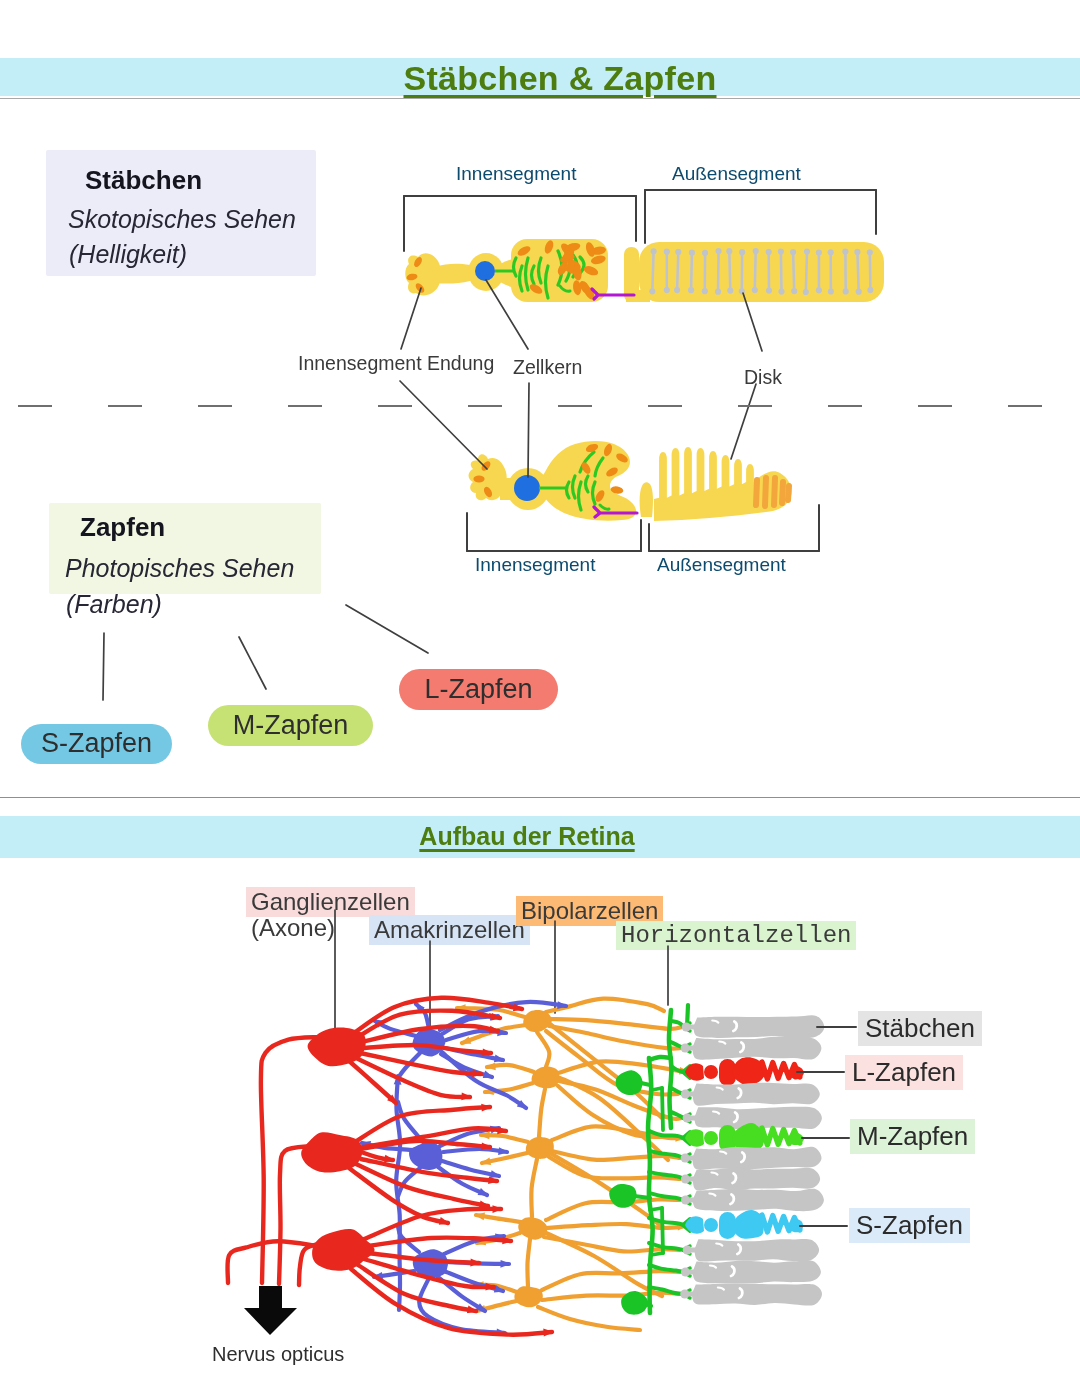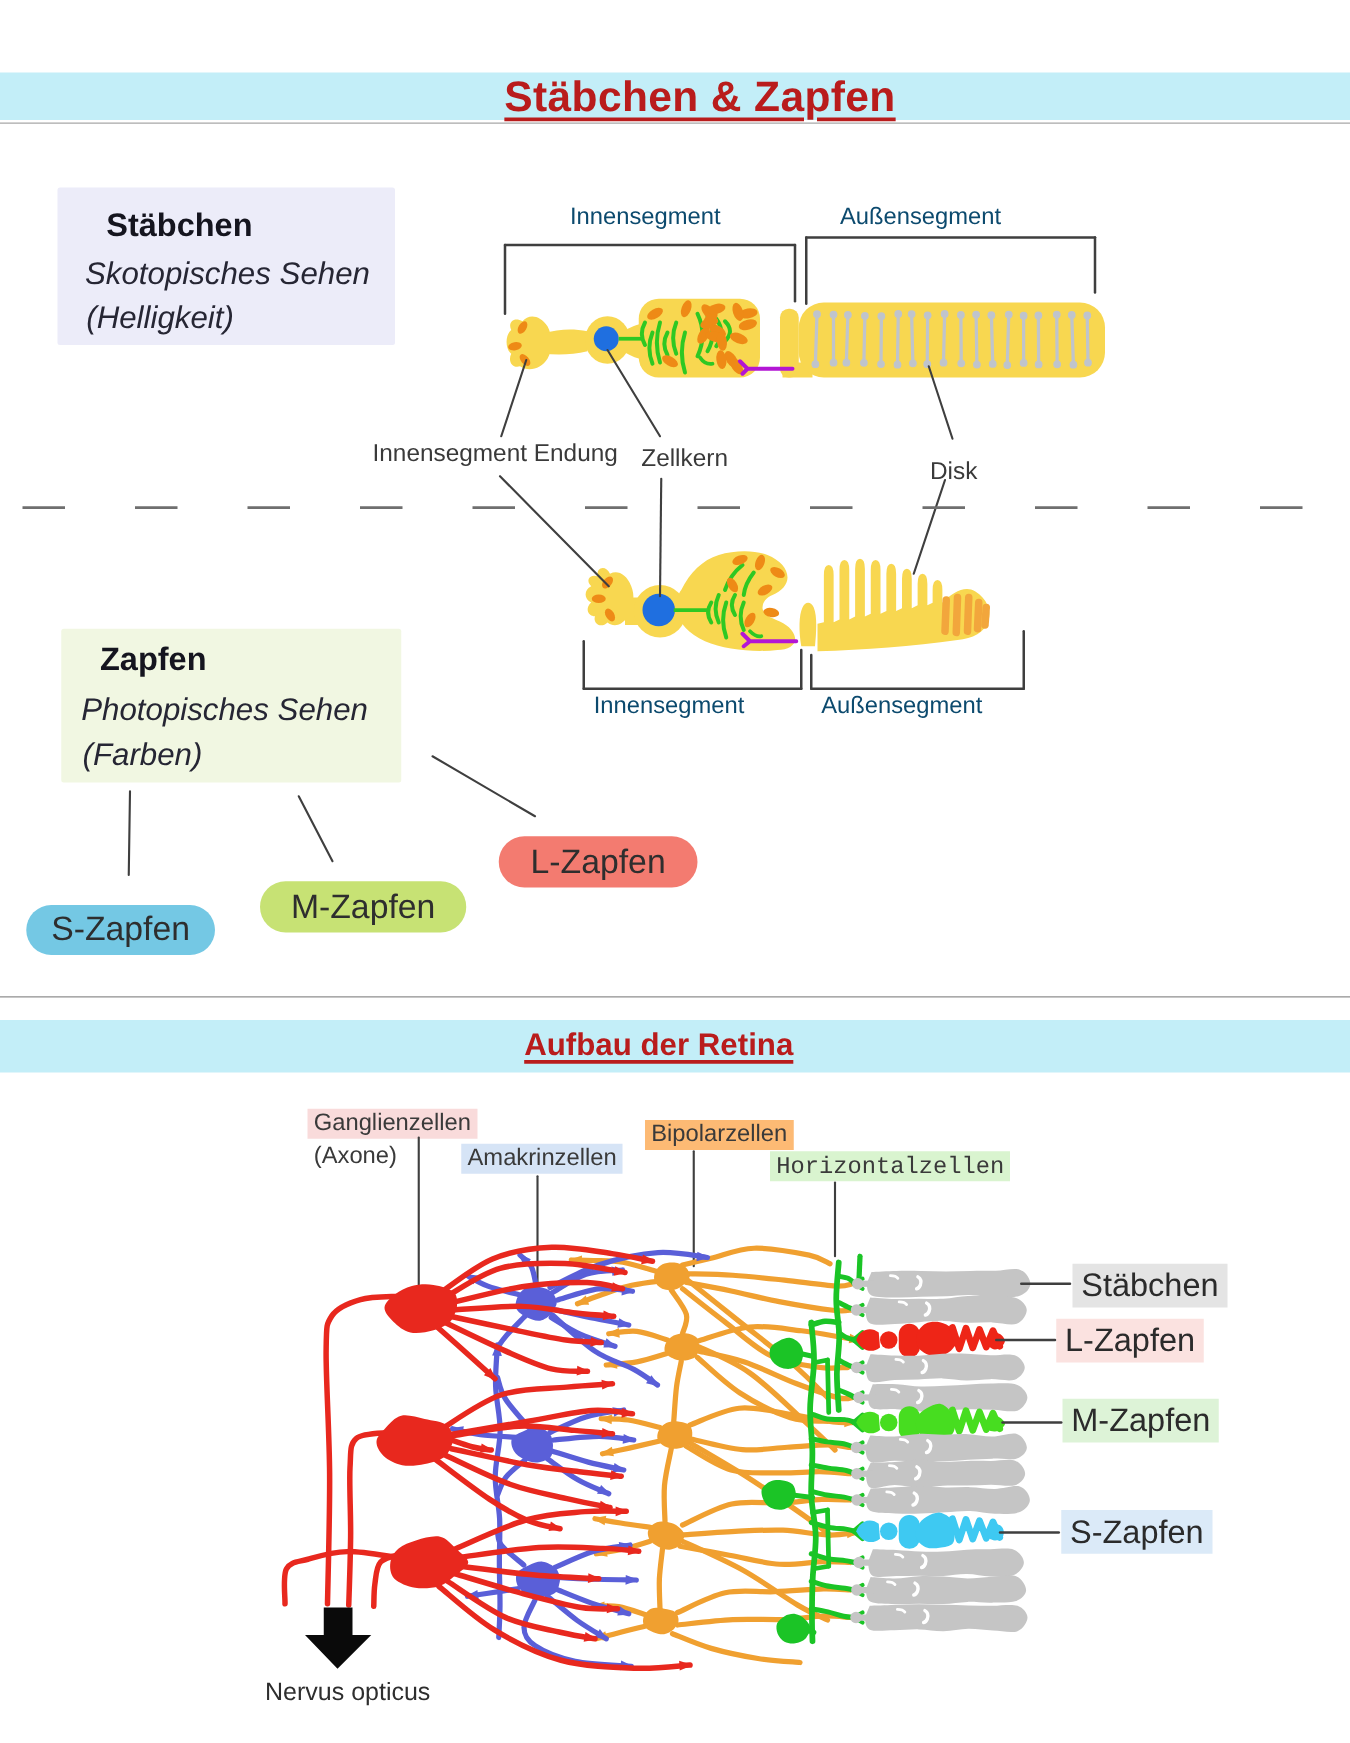--- a/index.html
+++ b/index.html
@@ -5,41 +5,41 @@
   * { margin:0; padding:0; box-sizing:border-box; }
   html,body { background:#fff; }
   .page {
     position:relative; width:1080px; height:1394px; background:#ffffff;
     font-family:"Liberation Sans", sans-serif; overflow:hidden;
   }
   .abs { position:absolute; }
   .banner { left:0; width:1080px; background:#c3eef8; }
   .banner1 { top:58px; height:38px; }
   .banner2 { top:816px; height:42px; }
-  .banner-title { position:absolute; transform:translateX(-50%); font-weight:bold; color:#b91c1c;
+  .banner-title { position:absolute; transform:translateX(-50%); font-weight:bold; color:#4d7c0f;
     text-decoration:underline; text-decoration-thickness:3px; text-underline-offset:5px; white-space:nowrap; }
   .t1 { left:560px; top:59px; font-size:34px; letter-spacing:0.3px; }
   .t2 { left:527px; top:822px; font-size:25px; text-decoration-thickness:2.5px; text-underline-offset:4px; }
   .hairline { left:0; width:1080px; height:0; border-top:1.5px solid #a8a8a8; }
   .infobox { border-radius:2px; }
   .rodbox { left:46px; top:150px; width:270px; height:126px; background:#ececf9; }
-  .conebox { left:49px; top:503px; width:272px; height:123px; background:#f1f7e2; }
+  .conebox { left:49px; top:503px; width:272px; height:91px; background:#f1f7e2; }
   .infobox .ib-title { position:absolute; font-weight:bold; font-size:26px; color:#15151f; }
   .rodbox .ib-title { left:39px; top:15px; }
   .conebox .ib-title { left:31px; top:9px; }
   .ib-line { position:absolute; font-style:italic; font-size:25px; color:#262634; white-space:nowrap; }
   .rodbox .l1 { left:22px; top:55px;font-style:italic; } .rodbox .l2 { left:23px; top:90px; }
   .conebox .l1 { left:16px; top:51px; } .conebox .l2 { left:17px; top:87px; }
   .seg-label { position:absolute; font-size:19px; color:#0c4a6e; white-space:nowrap; }
   .part-label { position:absolute; font-size:19.5px; color:#3a3a3a; white-space:nowrap; }
   .pill { position:absolute; border-radius:21px; text-align:center; color:#2e2e2e; font-size:27px; }
   .pill-s { left:21px; top:724px; width:151px; height:40px; line-height:39px; background:#74c8e4; }
   .pill-m { left:208px; top:705px; width:165px; height:41px; line-height:40px; background:#c7e274; }
   .pill-l { left:399px; top:669px; width:159px; height:41px; line-height:40px; background:#f37b70; }
-  .hl-label { position:absolute; font-size:19px; color:#3a3a3a; padding:1px 5px; white-space:nowrap; }
+  .hl-label { position:absolute; font-size:24px; color:#3a3a3a; padding:1px 5px; white-space:nowrap; }
   .hl-ganglien { left:246px; top:887px; background:#f9dbdb; }
   .hl-axone { left:246px; top:913px; background:transparent; }
   .hl-amakrin { left:369px; top:915px; background:#d6e4f6; }
   .hl-bipolar { left:516px; top:896px; background:#fdba74; }
   .hl-horizontal { left:616px; top:921px; background:#d9f4cf;font-family:Liberation Mono, monospace; }
   .pr-label { position:absolute; font-size:26px; color:#2b2b2b; padding:2px 7px; white-space:nowrap; }
   .pr-staebchen { left:858px; top:1011px; background:#e4e4e4; }
   .pr-l { left:845px; top:1055px; background:#fbe2e0; }
   .pr-m { left:850px; top:1119px; background:#ddf3d7; }
   .pr-s { left:849px; top:1208px; background:#dbeaf8; }

